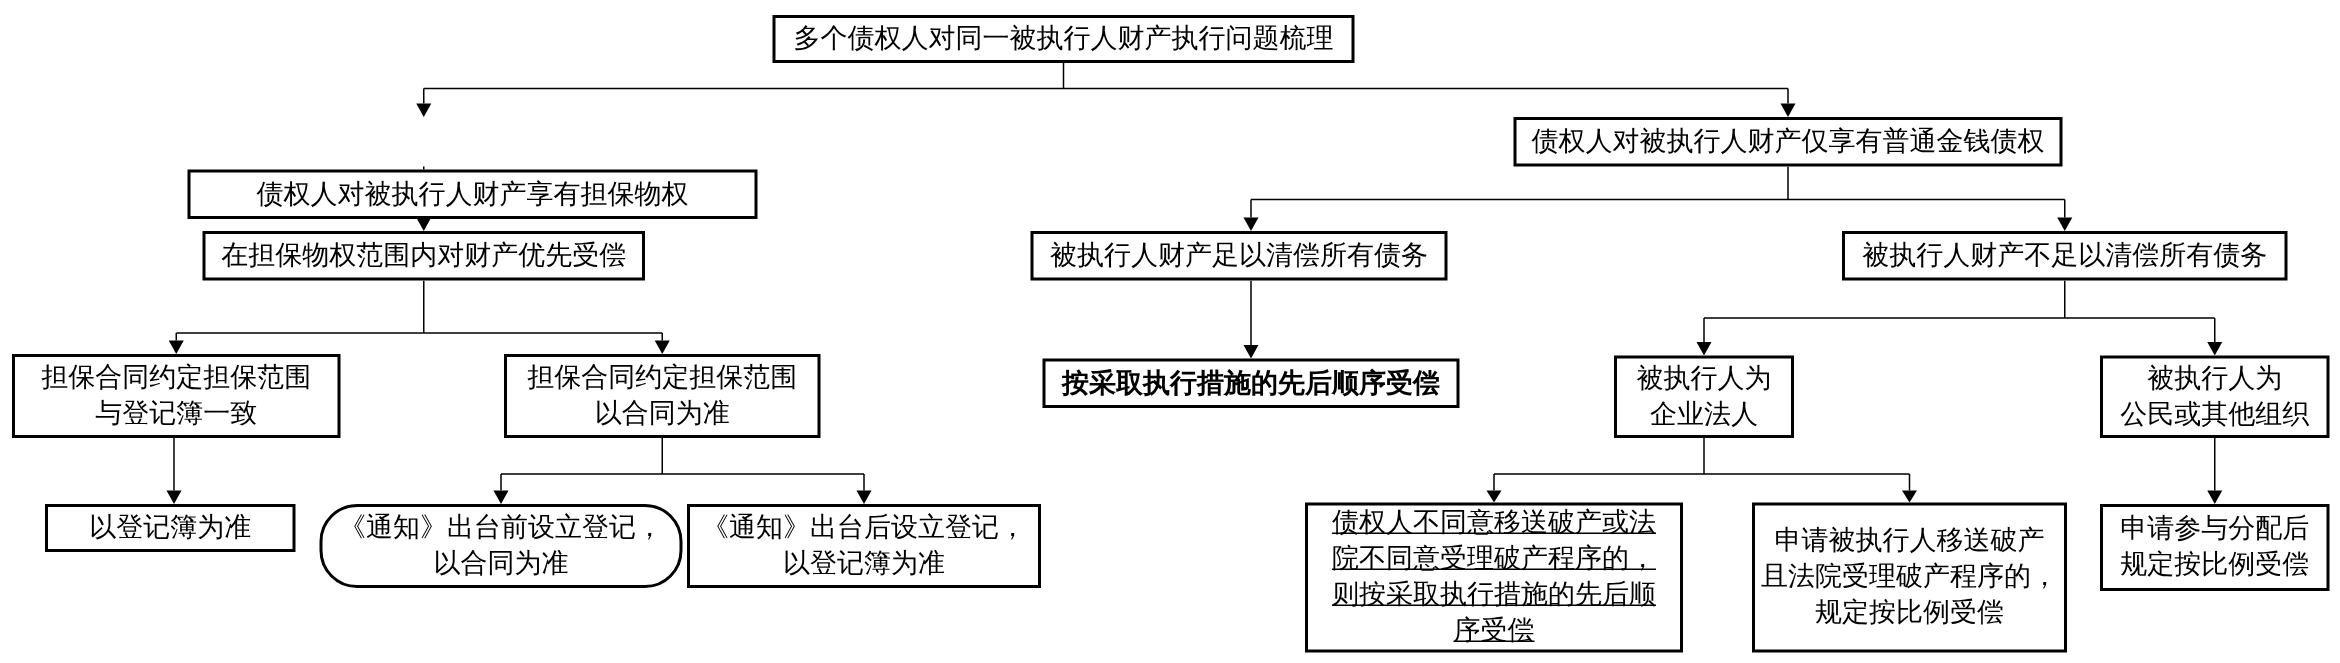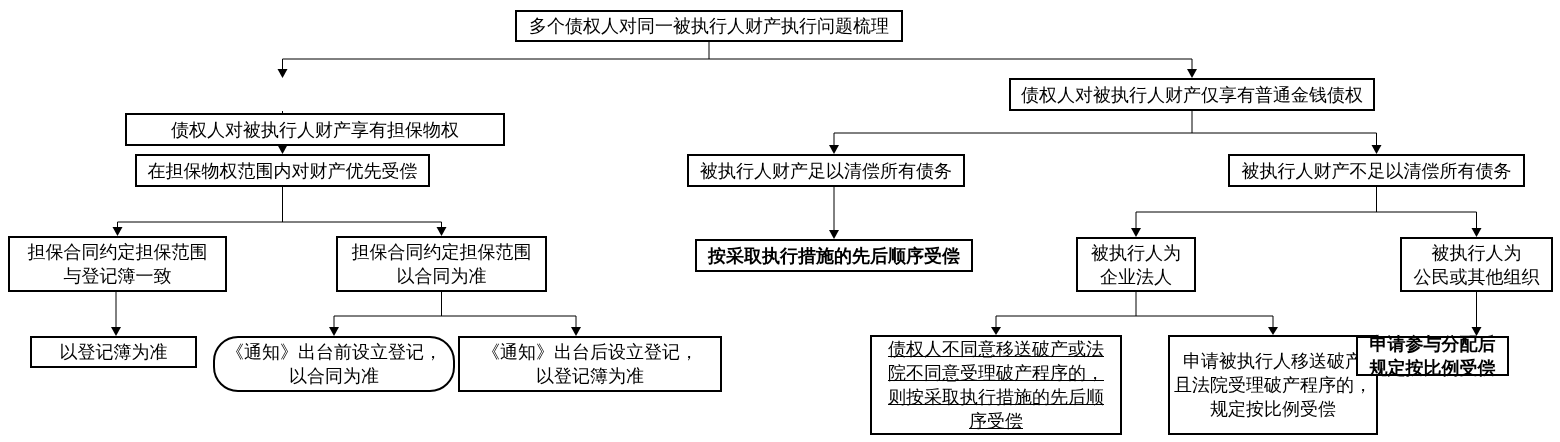--- a/index.html
+++ b/index.html
@@ -127,33 +127,33 @@
     <span class="line">公民或其他组织</span>
   </div>
 
   <div class="box" style="left:30px; top:336px; width:167px; height:32px;">
     <span class="line">以登记簿为准</span>
   </div>
   <div class="box" style="left:213px; top:336px; width:242px; height:56px;border-radius:25px;">
     <span class="line">《通知》出台前设立登记，</span>
     <span class="line">以合同为准</span>
   </div>
-  <div class="box" style="left:458px; top:336px; width:264px; height:56px;">
+  <div class="box" style="left:458px; top:336px; width:236px; height:56px;">
     <span class="line">《通知》出台后设立登记，</span>
     <span class="line">以登记簿为准</span>
   </div>
   <div class="box" style="left:870px; top:335px; width:252px; height:100px;text-decoration:underline;">
     <span class="line">债权人不同意移送破产或法</span>
     <span class="line">院不同意受理破产程序的，</span>
     <span class="line">则按采取执行措施的先后顺</span>
     <span class="line">序受偿</span>
   </div>
   <div class="box" style="left:1168px; top:335px; width:210px; height:100px;">
     <span class="line">申请被执行人移送破产</span>
     <span class="line">且法院受理破产程序的，</span>
     <span class="line">规定按比例受偿</span>
   </div>
-  <div class="box" style="left:1356px; top:336px; width:153px; height:40px;font-weight:bold;">
+  <div class="box" style="left:1400px; top:336px; width:153px; height:58px;">
     <span class="line">申请参与分配后</span>
     <span class="line">规定按比例受偿</span>
   </div>
 
 </div>
 
 </body></html>

